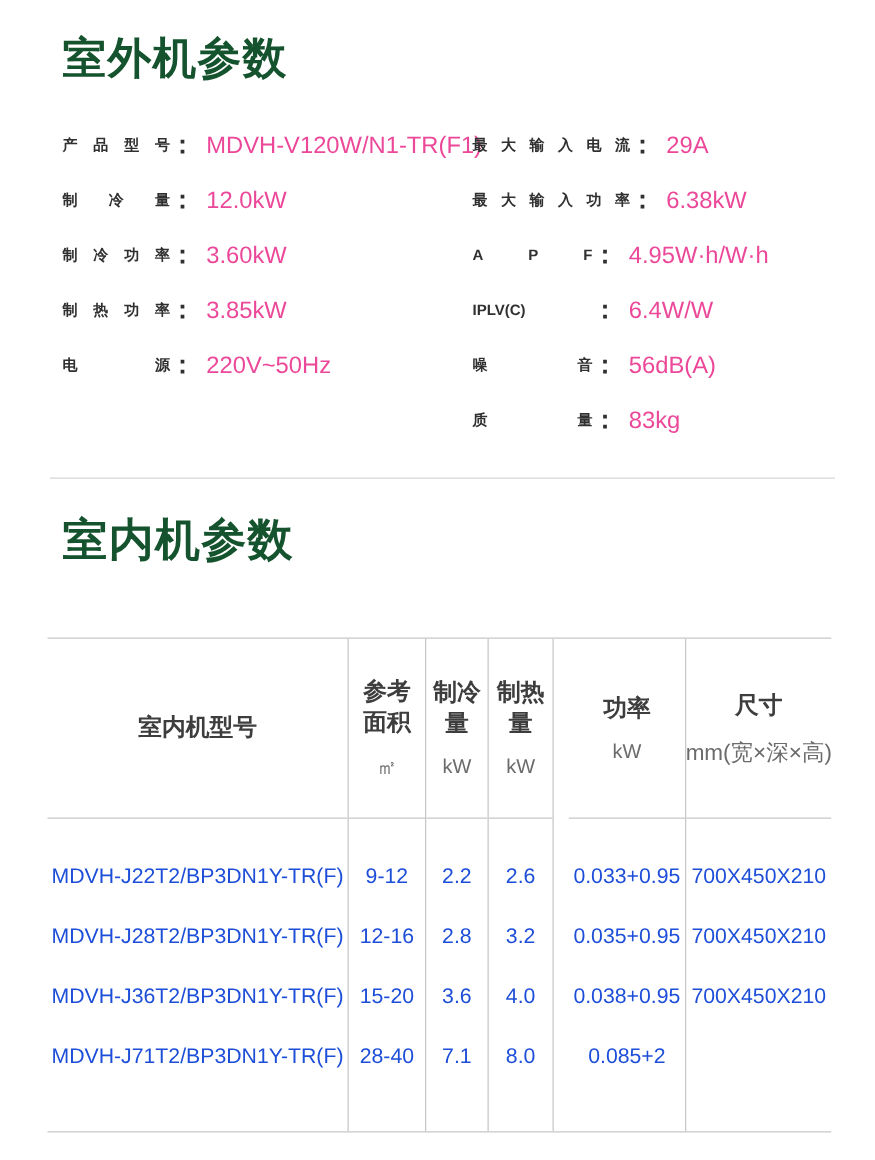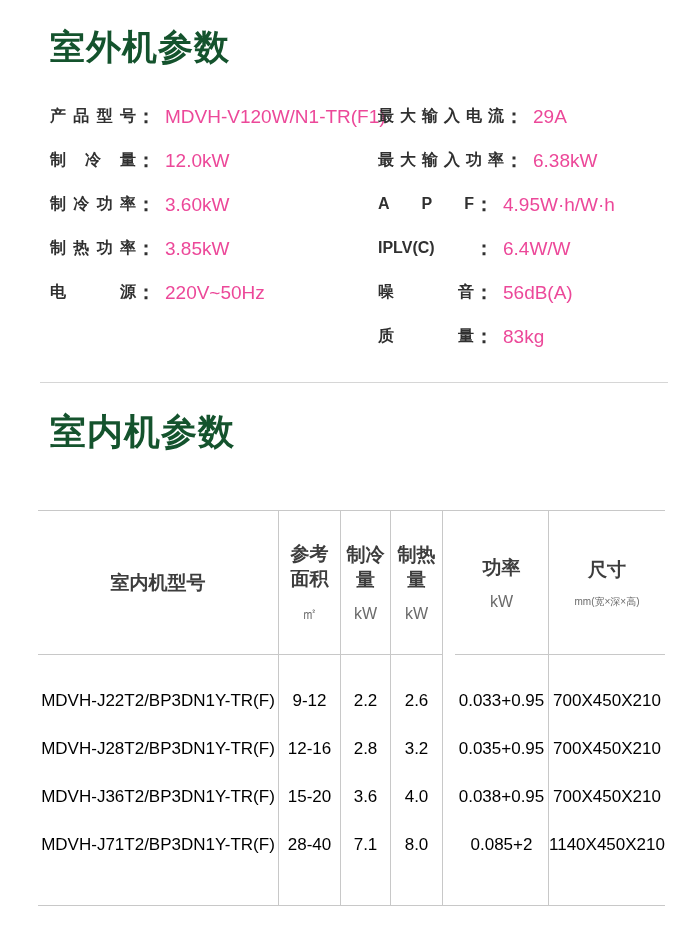--- a/index.html
+++ b/index.html
@@ -26,21 +26,21 @@
   }
   .pcol-left  { width:328px; }
   .pcol-right { flex:1; }
   .param-row {
     height:44px; line-height:44px;
     white-space:nowrap;
   }
   .plabel {
     display:inline-block;
     font-weight:bold;
-    font-size:16px;
+    font-size:12px;
     color:#303030;
     text-align:justify;
     text-align-last:justify;
     vertical-align:top;
   }
   .plabel.left   { width:86px; }
   .plabel.narrow { width:96px; }
   .plabel.wide   { width:126px; }
   .pcolon {
     font-weight:bold;
@@ -91,27 +91,27 @@
     font-size:19px;
     line-height:25px;
     color:#3d3d3d;
     text-align:center;
   }
   .t-unit {
     font-size:16px;
     color:#6b6b6b;
     white-space:nowrap;
   }
-  .tcol:nth-child(6) .t-unit { font-size:10px; }
+  .tcol:nth-child(6) .t-unit { font-size:18px; }
   .tbody { padding:22px 0 36px 0; }
   .tcell {
     height:48px; line-height:48px;
     text-align:center;
     font-size:17px;
-    color:#000000;
+    color:#1d4ed8;
     white-space:nowrap;
   }
 </style>
 </head>
 <body>
 
 <div>
   <div class="section-title">室外机参数</div>
 
   <div class="params">
@@ -215,17 +215,16 @@
         <div class="thead">
           <div class="t-title">
             <div>尺寸</div>
           </div>
           <div class="t-unit">mm(宽×深×高)</div>
         </div>
         <div class="tbody">
           <div class="tcell">700X450X210</div>
           <div class="tcell">700X450X210</div>
           <div class="tcell">700X450X210</div>
-          <div class="tcell">1140X450X210</div>
         </div>
       </div>
     </div>
 </div>
 
 </body></html>

